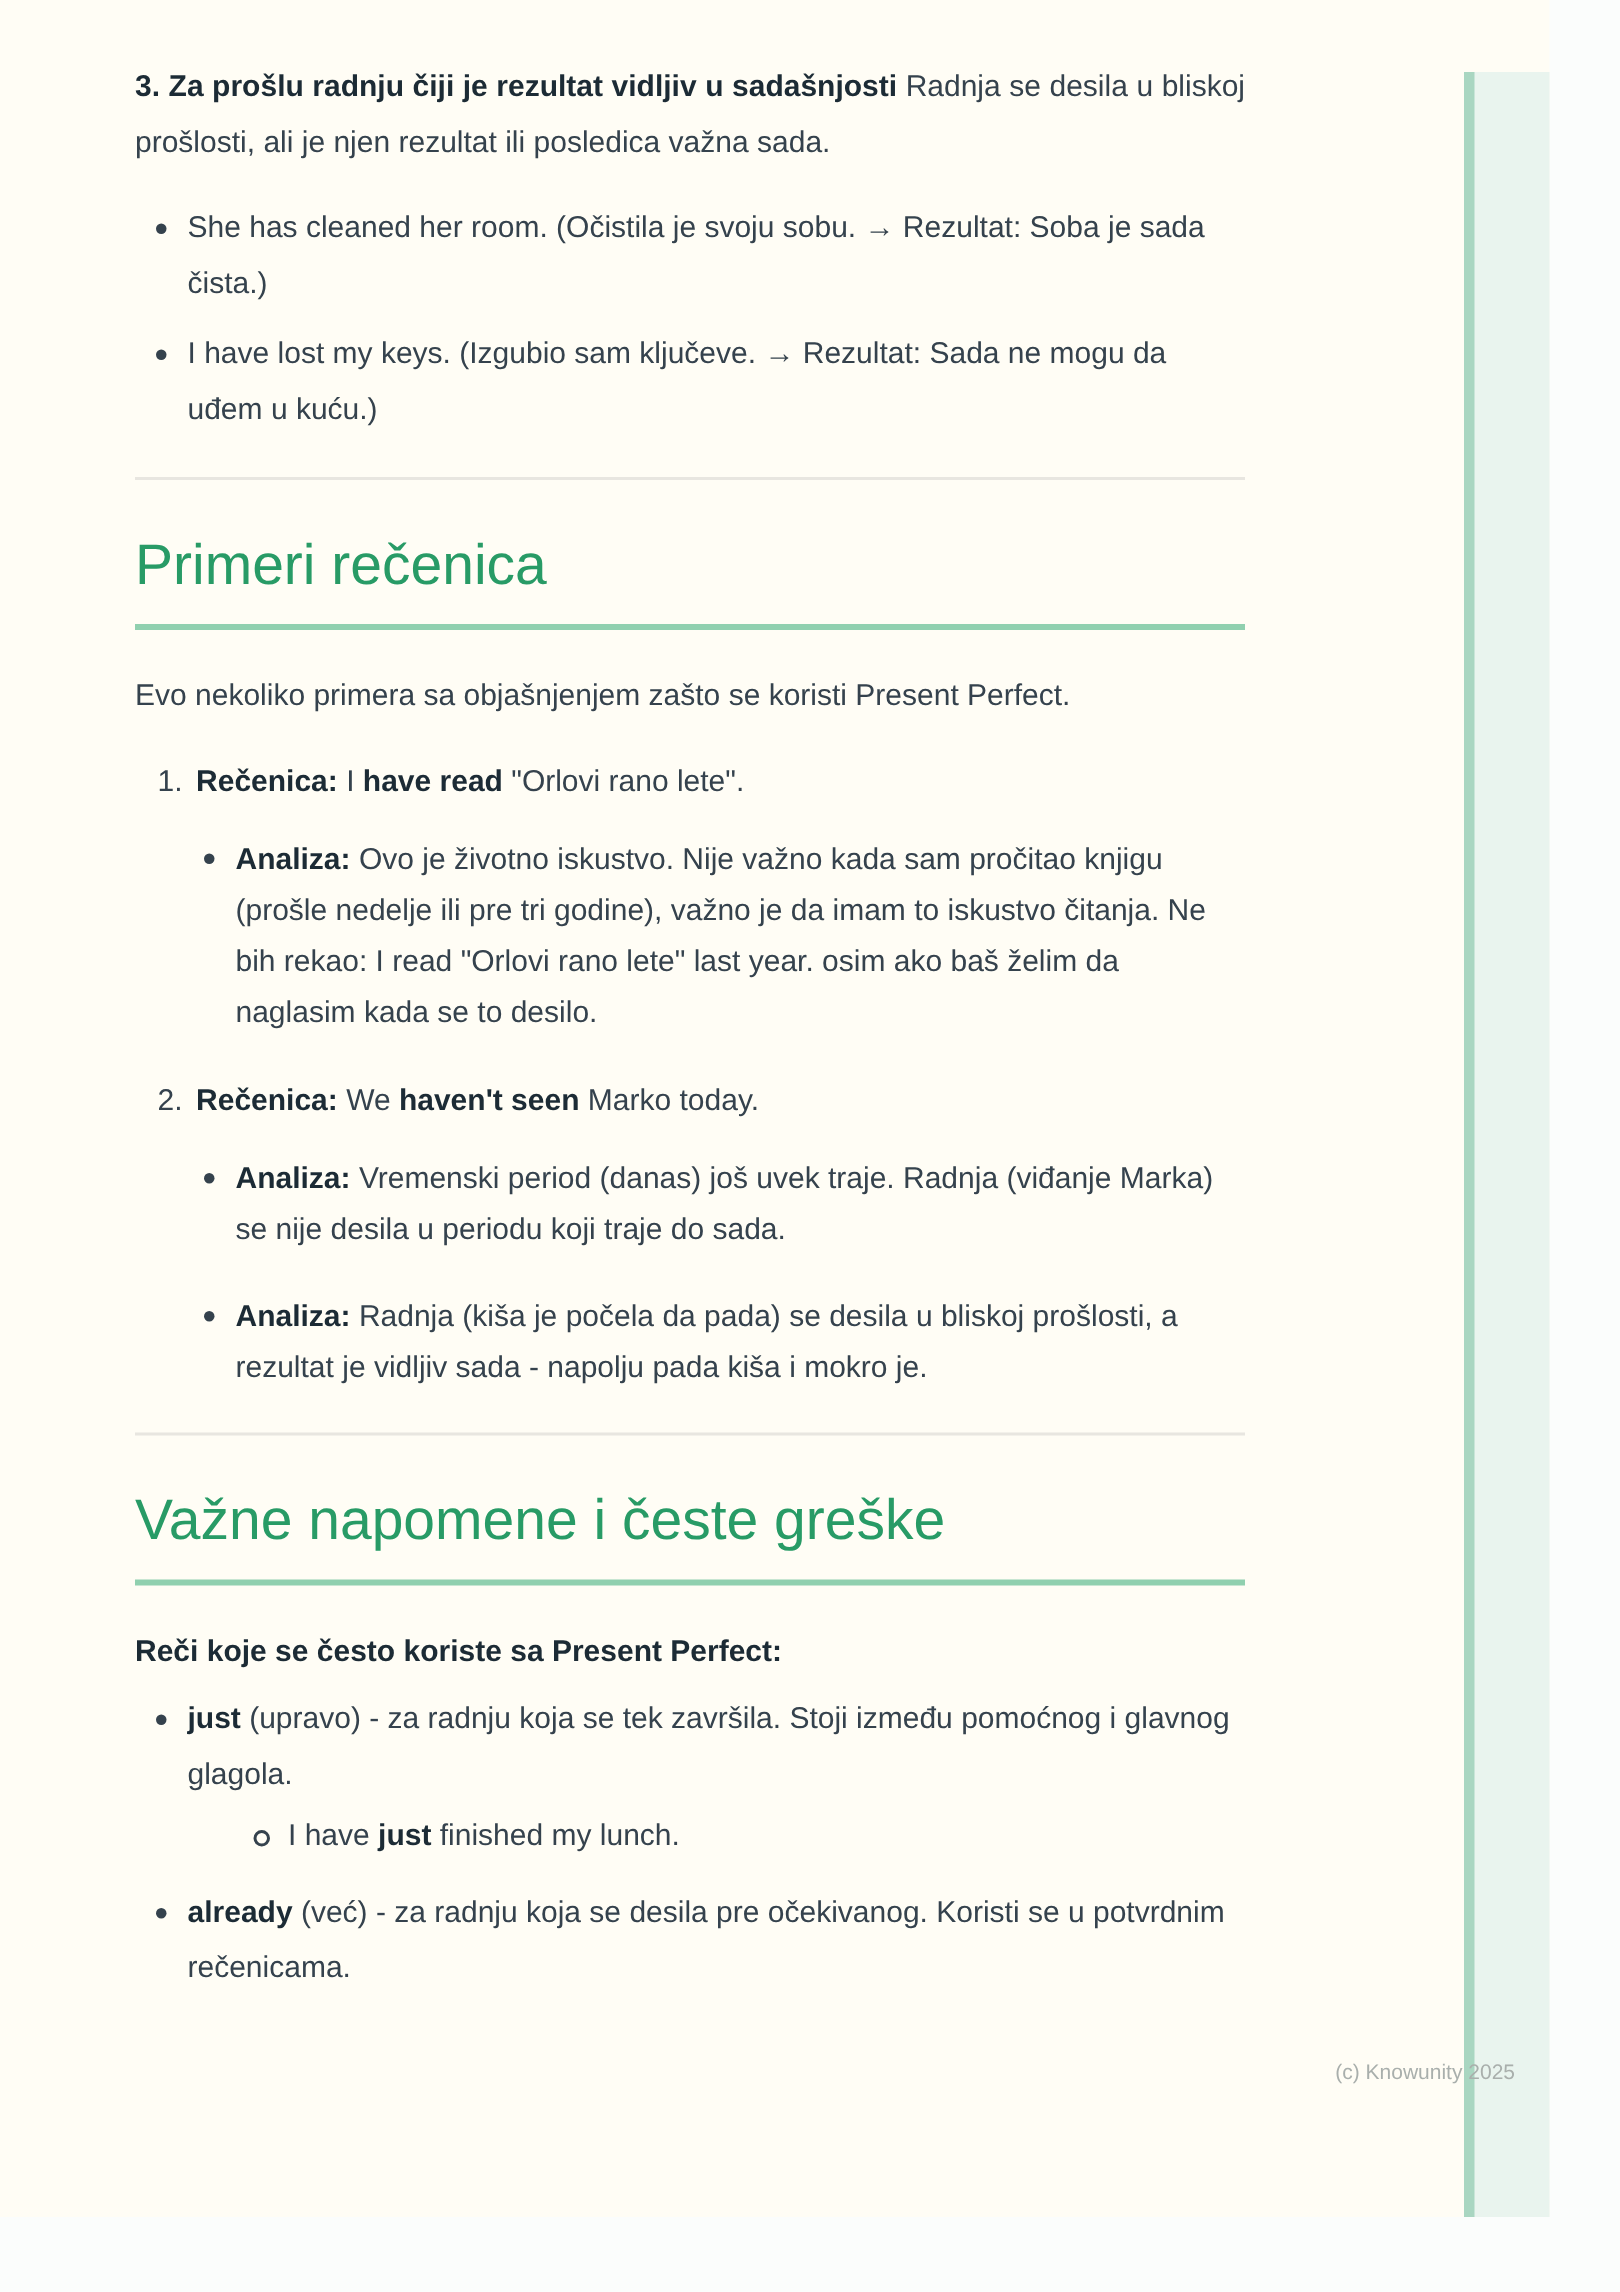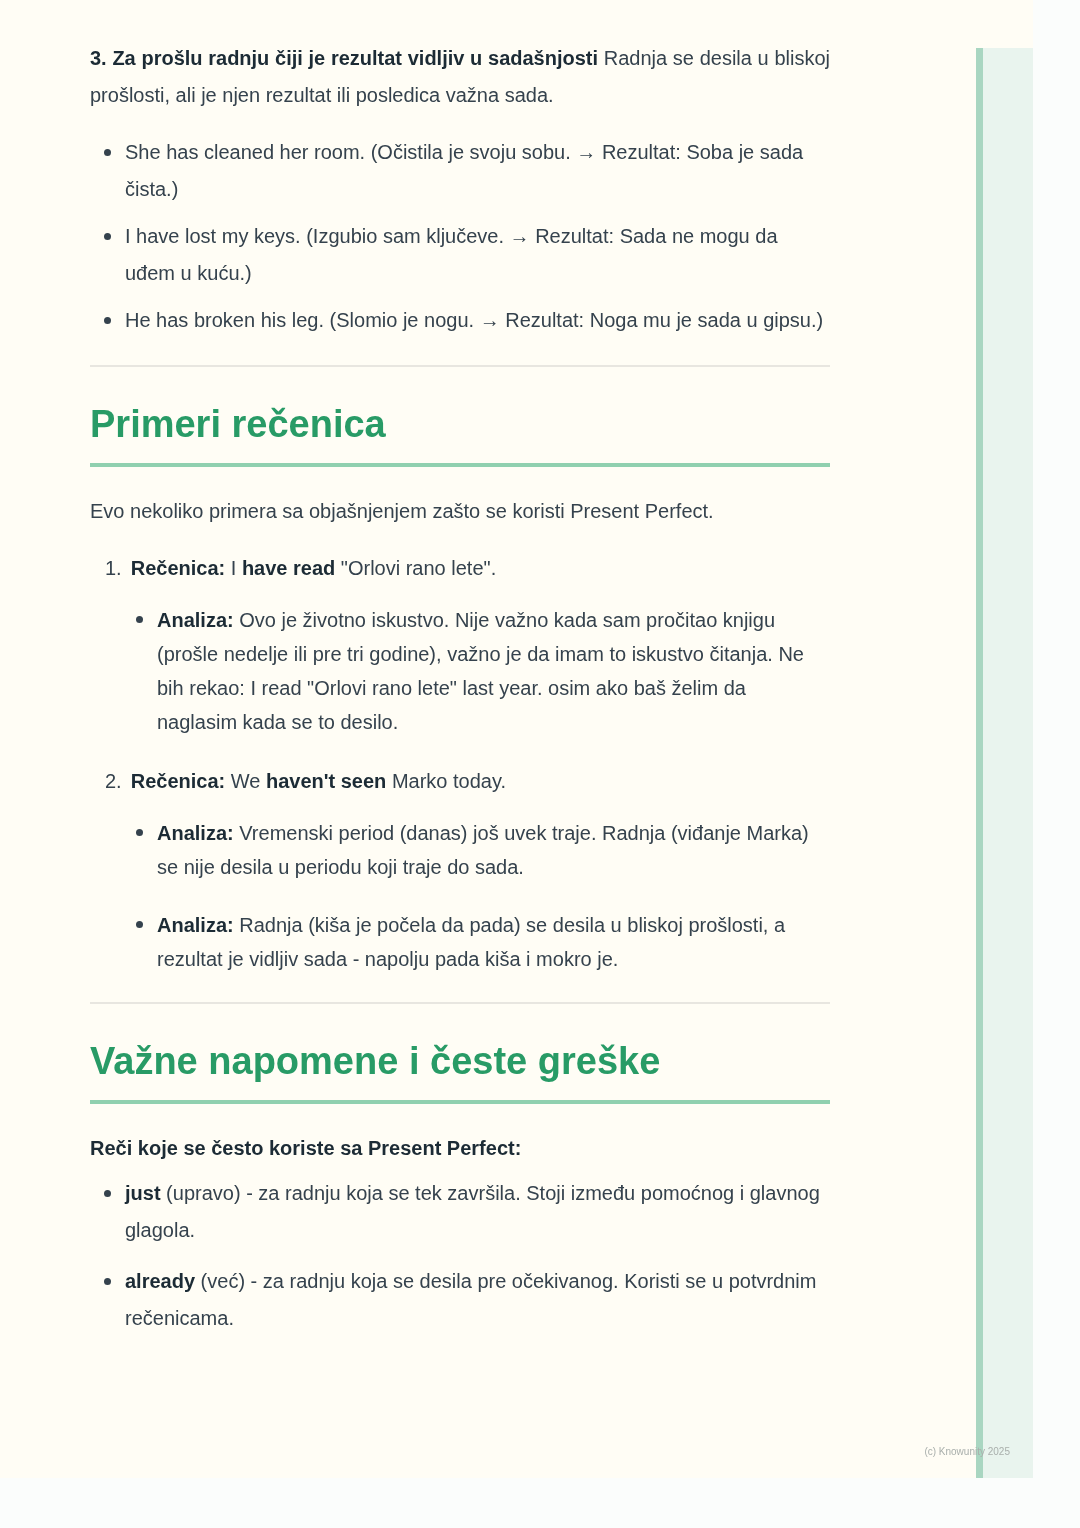--- a/index.html
+++ b/index.html
@@ -78,21 +78,21 @@
   }
   .divider {
     border: none;
     border-top: 2px solid var(--divider);
     margin: 26px 0 0 0;
   }
   .h1 {
     margin-top: 34px;
     font-size: 38px;
     line-height: 47px;
-    font-weight: 700;
+    font-weight: 400;
     color: var(--accent);
     padding-bottom: 15px;
     border-bottom: 4px solid var(--underline);
   }
   .lead { margin-top: 26px; }
   .nlist { margin-top: 20px; }
   .nlist > li + li { margin-top: 24px; }
   .n-line { padding-left: 15px; }
   .num { margin-right: 9px; }
   .analysis { margin-top: 16px; margin-left: 33px; line-height: 34px; }
@@ -114,23 +114,23 @@
     width: 7px;
     height: 7px;
     border-radius: 50%;
     background: transparent;
     border: 2px solid var(--text);
   }
   .notes { margin-top: 8px; }
   .notes > li + li { margin-top: 14px; }
   .watermark {
     position: absolute;
-    top: 1446px;
+    top: 1373px;
     right: 23px;
-    font-size: 10px;
+    font-size: 14px;
     color: var(--watermark);
     z-index: 2;
   }
 </style>
 </head>
 <body>
 
 <div class="canvas">
   <div class="page">
     <div class="sidebar"></div>
@@ -138,23 +138,20 @@
     <div class="content">
 
       <p class="intro"><span class="b">3. Za prošlu radnju čiji je rezultat vidljiv u sadašnjosti</span><span> Radnja se desila u bliskoj prošlosti, ali je njen rezultat ili posledica važna </span><span class="i">sada</span><span>.</span></p>
 
       <ul class="blist">
         <li>
           <span><span class="i">She has cleaned her room.</span><span> (Očistila je svoju sobu. → Rezultat: Soba je sada čista.)</span></span>
         </li>
         <li>
           <span><span class="i">I have lost my keys.</span><span> (Izgubio sam ključeve. → Rezultat: Sada ne mogu da uđem u kuću.)</span></span>
-        </li>
-        <li>
-          <span><span class="i">He has broken his leg.</span><span> (Slomio je nogu. → Rezultat: Noga mu je sada u gipsu.)</span></span>
         </li>
       </ul>
 
       <hr class="divider">
 
       <h1 class="h1">Primeri rečenica</h1>
 
       <p class="lead">Evo nekoliko primera sa objašnjenjem zašto se koristi Present Perfect.</p>
 
       <ol class="nlist">
@@ -189,20 +186,25 @@
 
       <hr class="divider">
 
       <h1 class="h1">Važne napomene i česte greške</h1>
 
       <p class="lead"><span class="b">Reči koje se često koriste sa Present Perfect:</span></p>
 
       <ul class="blist notes">
         <li>
           <span><span class="b">just</span><span> (upravo) - za radnju koja se tek završila. Stoji između pomoćnog i glavnog glagola.</span></span>
+          <ul class="sublist">
+            <li>
+              <span><span class="i">I have </span><span class="b i">just</span><span class="i"> finished my lunch.</span></span>
+            </li>
+          </ul>
         </li>
         <li>
           <span><span class="b">already</span><span> (već) - za radnju koja se desila pre očekivanog. Koristi se u potvrdnim rečenicama.</span></span>
         </li>
       </ul>
 
     </div>
 
     <div class="watermark">(c) Knowunity 2025</div>
   </div>

